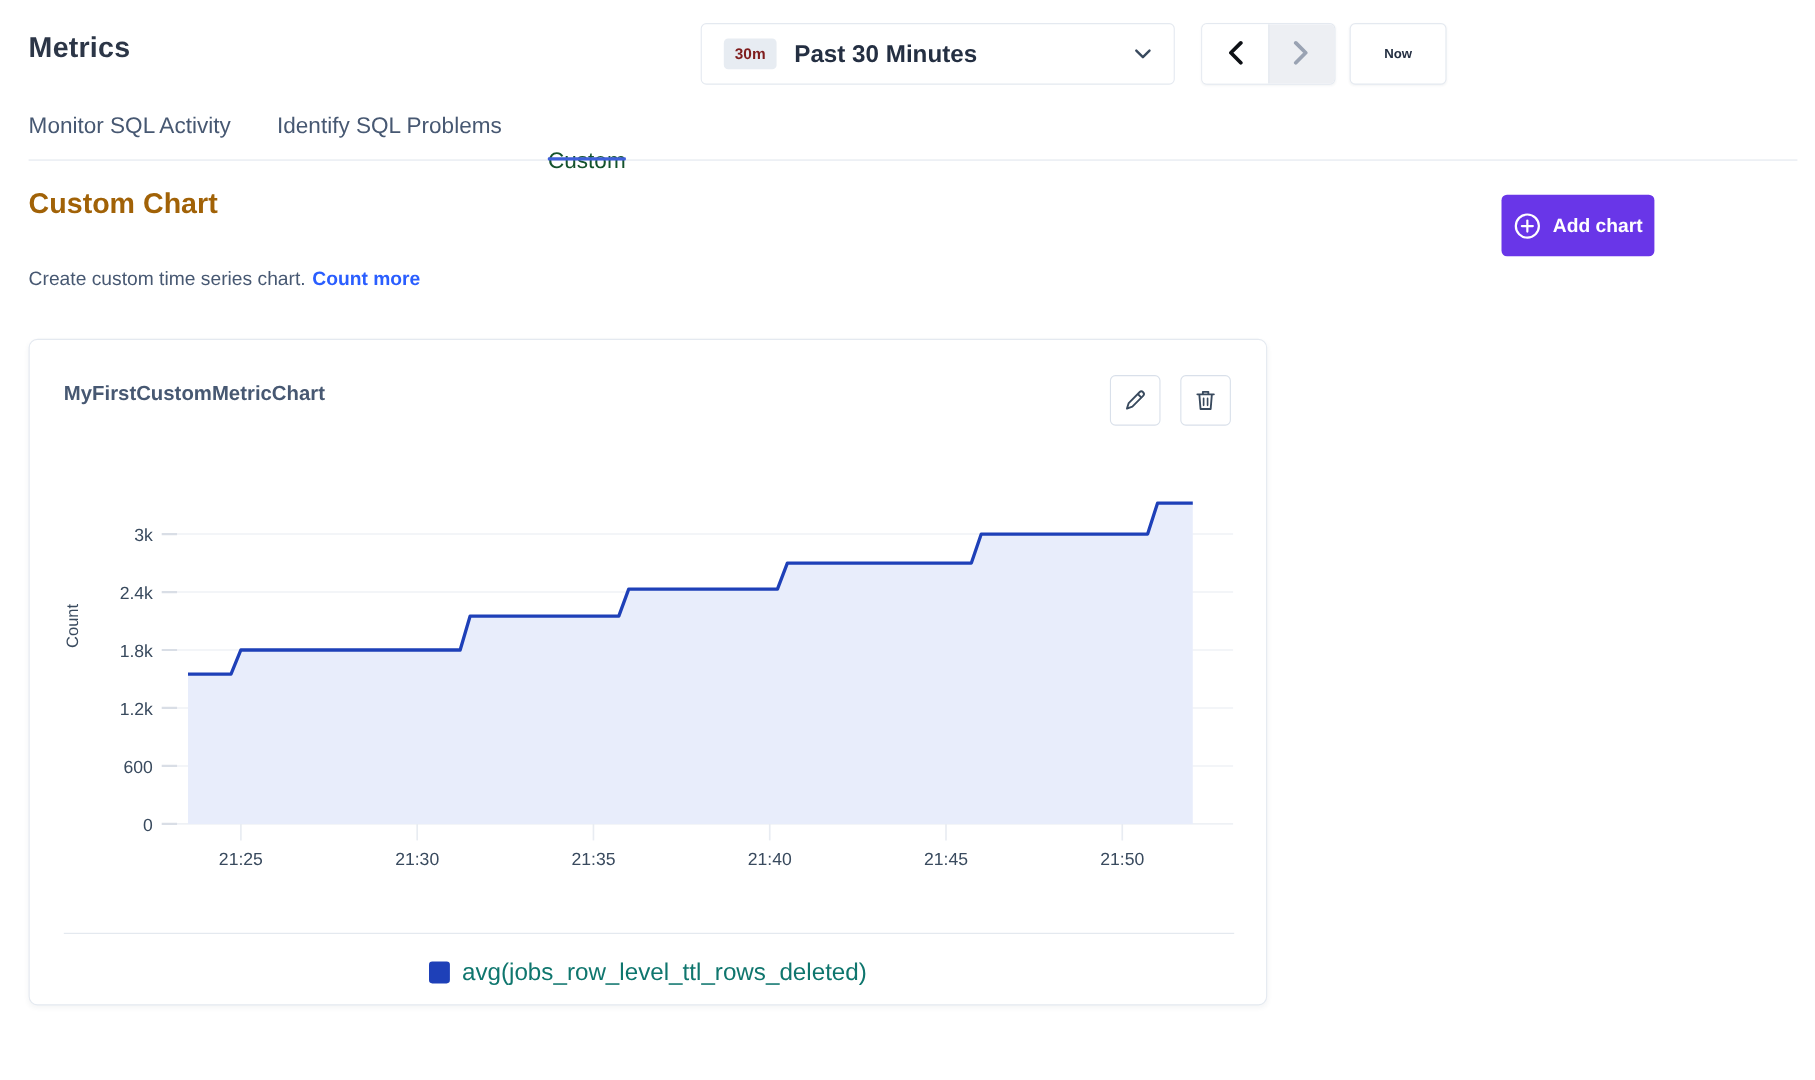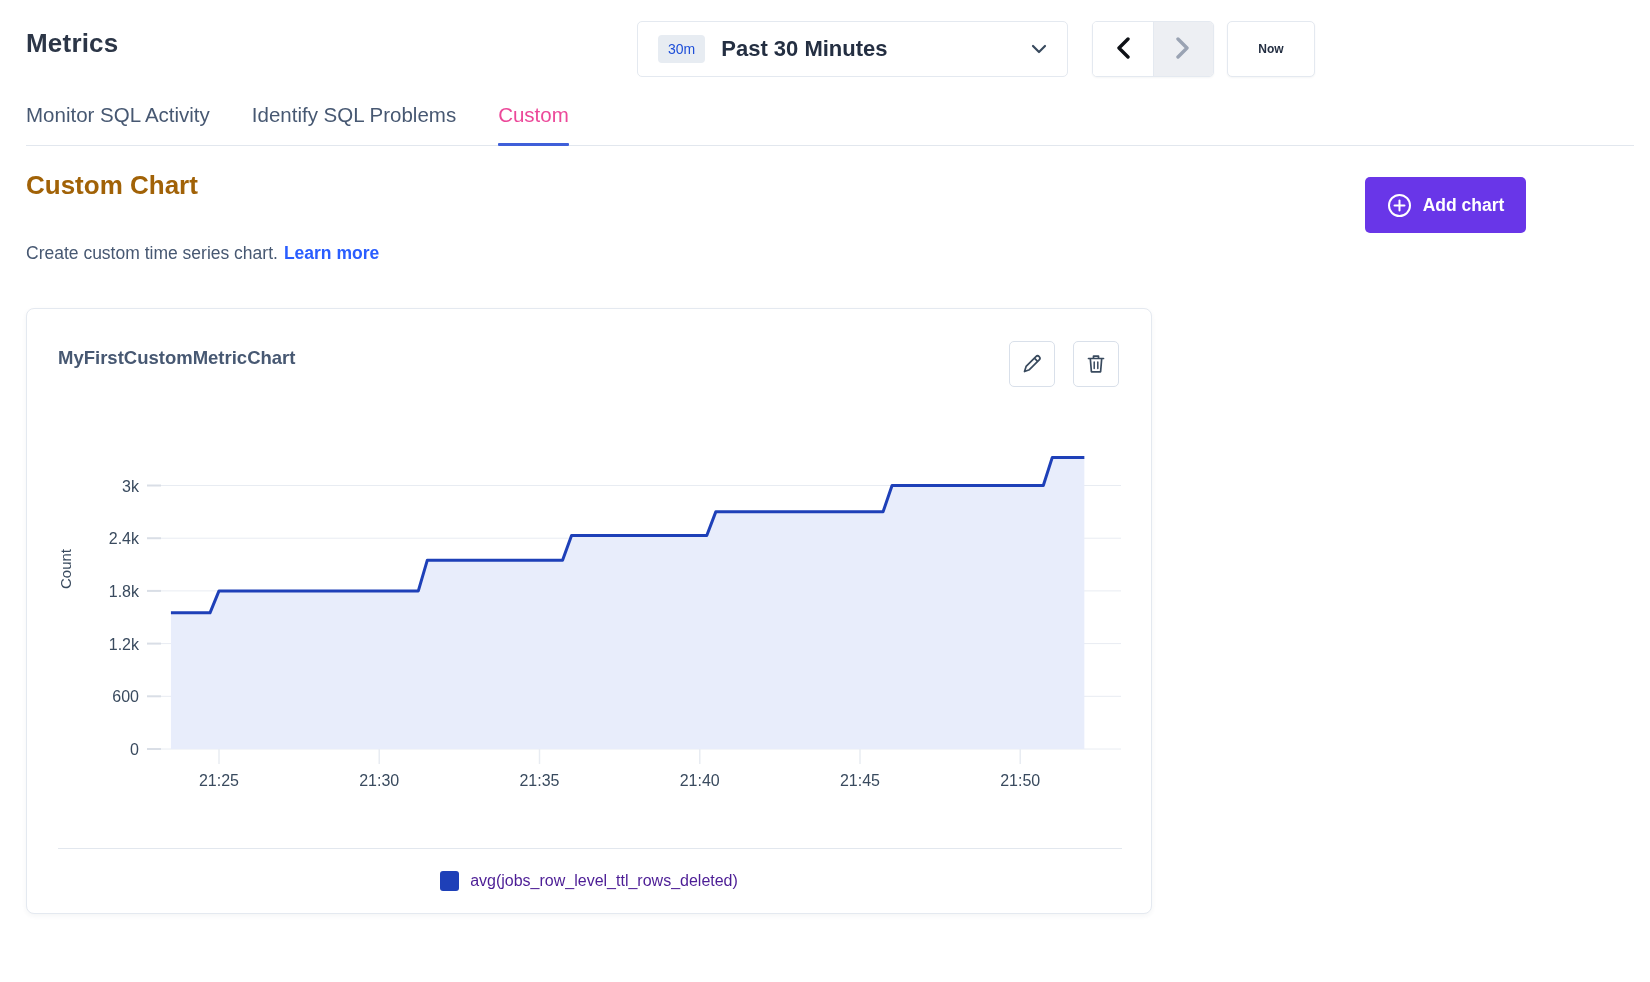--- a/index.html
+++ b/index.html
@@ -13,21 +13,21 @@
     position:absolute; left:26px; top:28px;
     font-size:26px; font-weight:700; color:#2c3647; letter-spacing:.2px;text-align:right;
   }
   .time-selector {
     position:absolute; left:637px; top:21px; width:431px; height:56px;
     background:#fff; border:1px solid #e4e9f0; border-radius:5px;
     display:flex; align-items:center; padding:0 20px; cursor:pointer;
   }
   .time-badge {
     background:#e7ecf2; border-radius:4px; padding:6px 10px;
-    font-size:14px; font-weight:400; color:#1d4ed8;
+    font-size:14px; font-weight:700; color:#7f1d1d;
   }
   .time-label { margin-left:16px; font-size:22px; font-weight:700; color:#242f42; }
   .time-caret { margin-left:auto; display:flex; }
   .pager {
     position:absolute; left:1092px; top:21px; width:122px; height:56px;
     border:1px solid #e4e9f0; border-radius:5px; display:flex; overflow:hidden; background:#fff;
     box-shadow:0 1px 2px rgba(40,50,70,.05);
   }
   .pager button {
     flex:1; border:none; background:#fff; display:flex; align-items:center; justify-content:center; cursor:pointer;
@@ -42,34 +42,34 @@
   }
   
   .tabs {
     position:absolute; left:26px; top:100px; right:16px; height:46px;
     display:flex; gap:42px; border-bottom:1px solid #e2e7ee;
   }
   .tab {
     font-size:20.5px; color:#475872; cursor:pointer; position:relative;
     display:flex; align-items:flex-start; padding-top:3px;
   }
-  .tab.active { color:#ec4899; }
+  .tab.active { color:#14532d;margin-top:32px; }
   .tab.active::after {
     content:""; position:absolute; left:0; right:0; bottom:-1px; height:3px;
     background:#3f5fd9; border-radius:1px;
   }
   
   .section-title {
     position:absolute; left:26px; top:170px;
     font-size:26px; font-weight:700; color:#a16207;
   }
   .section-subtitle { position:absolute; left:26px; top:243px; font-size:17.5px; color:#475872; }
   .learn-more { color:#2a5eff; font-weight:700; text-decoration:none; margin-left:6px; cursor:pointer; }
   .add-chart {
-    position:absolute; left:1365px; top:177px; width:161px; height:56px;
+    position:absolute; left:1365px; top:177px; width:139px; height:56px;
     background:#6936e8; border:none; border-radius:5px; color:#fff;
     font-size:17.5px; font-weight:700; display:flex; align-items:center; justify-content:center;
     gap:11px; cursor:pointer; font-family:"Liberation Sans", sans-serif;
   }
   
   .card {
     position:absolute; left:26px; top:308px; width:1126px; height:606px;
     background:#fff; border:1px solid #e4e9f0; border-radius:8px;
     box-shadow:0 2px 5px rgba(40,50,70,.05);
   }
@@ -84,21 +84,21 @@
   }
   .icon-btn.edit { left:982px; }
   .icon-btn.delete { left:1046px; }
   .chart-wrap { position:absolute; left:0; top:100px; width:1126px; height:400px; }
   .card-divider { position:absolute; left:31px; top:539px; width:1064px; height:1px; background:#e2e7ee; }
   .legend {
     position:absolute; left:0; top:562px; width:100%;
     display:flex; align-items:center; justify-content:center; gap:11px;
   }
   .legend-swatch { width:19px; height:20px; border-radius:3px; }
-  .legend-label { font-size:16px; color:#4c1d95; }
+  .legend-label { font-size:22px; color:#0f766e; }
 </style>
 </head>
 <body>
 
 <div class="page">
 
   <div class="page-title">Metrics</div>
 
   <div class="time-selector">
     <span class="time-badge">30m</span>
@@ -130,21 +130,21 @@
   <button class="now-button">Now</button>
 
   <nav class="tabs">
     <span class="tab">Monitor SQL Activity</span>
     <span class="tab">Identify SQL Problems</span>
     <span class="tab active">Custom</span>
   </nav>
 
   <div class="section-title">Custom Chart</div>
   <div class="section-subtitle">
-    <span>Create custom time series chart.</span><a class="learn-more">Learn more</a>
+    <span>Create custom time series chart.</span><a class="learn-more">Count more</a>
   </div>
 
   <button class="add-chart">
     <span style="display:flex">
       <svg width="25" height="25" viewBox="0 0 25 25">
           <circle cx="12.5" cy="12.5" r="10.5" fill="none" stroke="#fff" stroke-width="2"></circle>
           <line x1="12.5" y1="7.5" x2="12.5" y2="17.5" stroke="#fff" stroke-width="2" stroke-linecap="round"></line>
           <line x1="7.5" y1="12.5" x2="17.5" y2="12.5" stroke="#fff" stroke-width="2" stroke-linecap="round"></line>
         </svg>
     </span>

